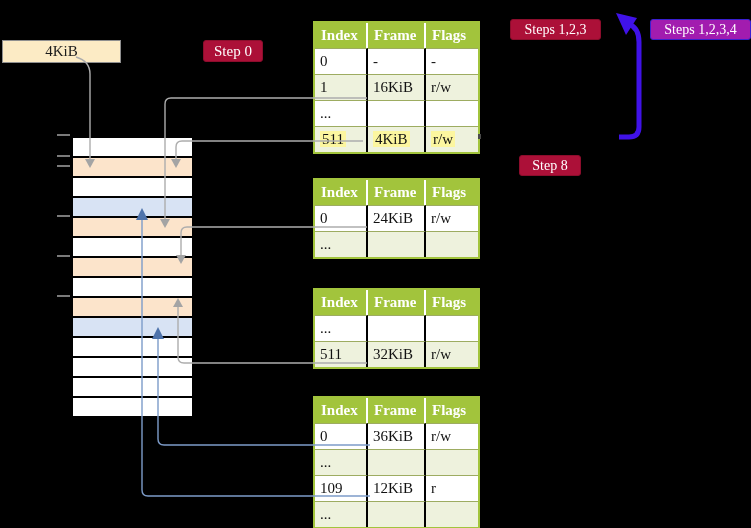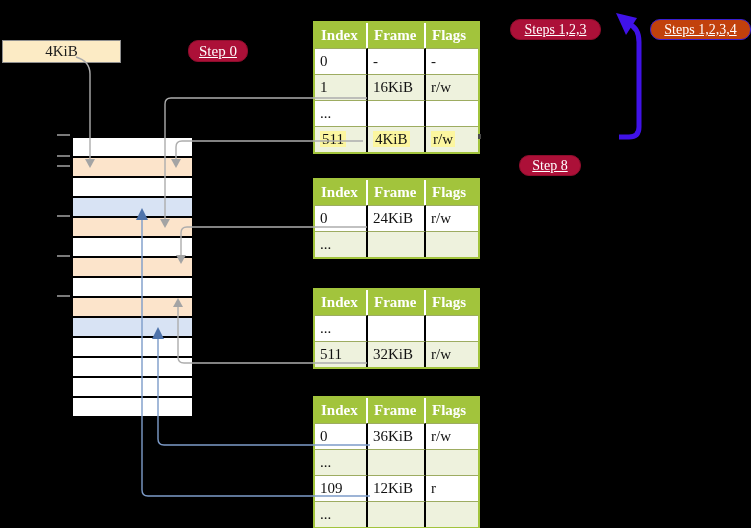--- a/index.html
+++ b/index.html
@@ -1,25 +1,25 @@
 <!DOCTYPE html>
 <html><head>
 <meta charset="utf-8">
 <style>
   html,body{margin:0;padding:0;background:#000;}
   #canvas{position:relative;width:751px;height:528px;background:#000;overflow:hidden;
           font-family:"Liberation Serif","DejaVu Serif",serif;}
   
   .boxlabel{position:absolute;left:2px;top:40px;width:117px;height:21px;line-height:21px;
             text-align:center;background:#fcebc5;border:1px solid #8f8f8f;color:#1a1a1a;font-size:15px;}
-  .badge{position:absolute;color:#fff;text-align:center;border-radius:10px;font-size:14px;
-         line-height:19px;height:19px;text-decoration:underline;}
+  .badge{position:absolute;color:#fff;text-align:center;border-radius:3px;font-size:14px;
+         line-height:19px;height:19px;}
   .badge.red{background:#ac1038;border:1px solid #8c0d2c;}
-  .badge.blue{background:#c2410c;border:1px solid #3a1fd0;}
-  #badge-step0{left:188px;top:40px;width:58px;height:20px;line-height:20px;font-size:15px;}
+  .badge.blue{background:#a21caf;border:1px solid #3a1fd0;}
+  #badge-step0{left:203px;top:40px;width:58px;height:20px;line-height:20px;font-size:15px;}
   #badge-steps123{left:510px;top:19px;width:89px;}
   #badge-steps1234{left:650px;top:19px;width:99px;}
   #badge-step4{left:519px;top:155px;width:60px;}
   
   #memcol{position:absolute;left:71px;top:136px;width:119px;height:278px;display:flex;
           flex-direction:column;border:2px solid #000;}
   .mem-row{flex:1;}
   .mem-row + .mem-row{border-top:2px solid #000;}
   
   .ptable{position:absolute;left:313px;width:163px;display:grid;

